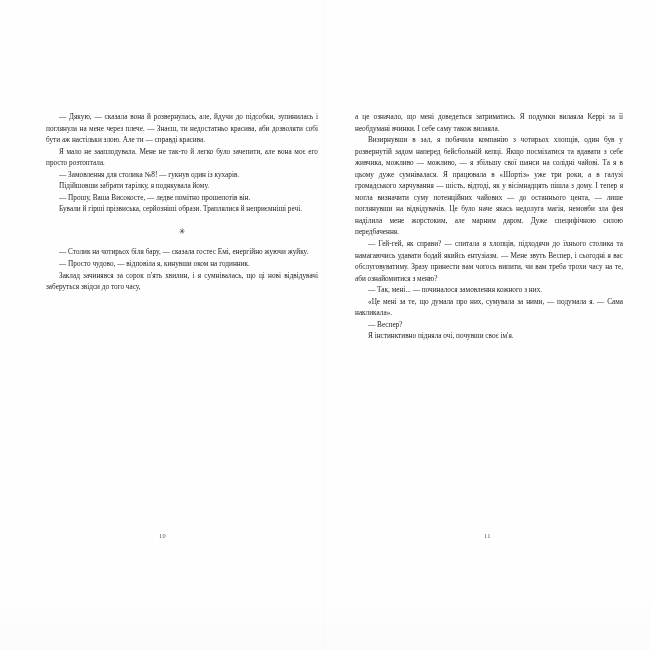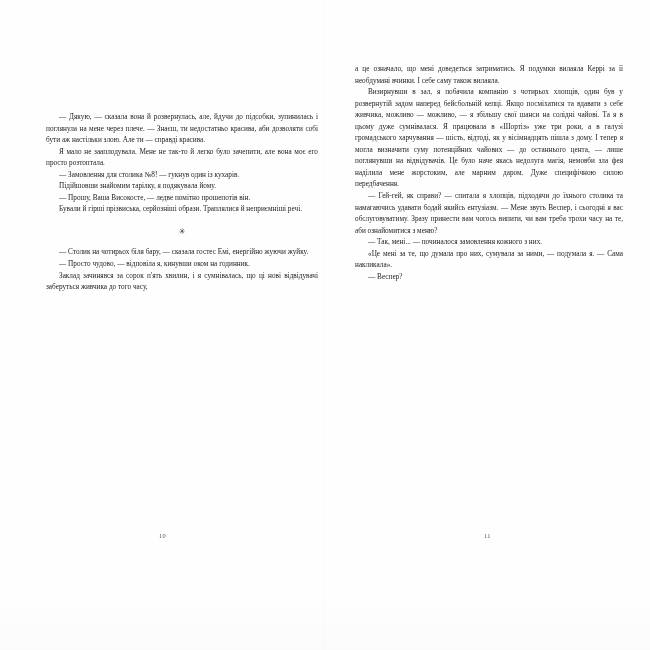--- a/index.html
+++ b/index.html
@@ -48,21 +48,21 @@
 
   .page {
     position: relative;
     width: 325px;
     height: 650px;
     background: #fefefe;
     box-sizing: border-box;
   }
 
   .page-left  { padding: 112px 8px 0 46px; }
-  .page-right { padding: 64px 28px 0 30px; }
+  .page-right { padding: 112px 28px 0 30px; }
 
   .text-column {
     width: 272px;
     font-size: 7.25px;
     line-height: 11.55px;
     color: #1b1b1b;
     text-align: justify;
     text-justify: inter-word;
     hyphens: manual;
     -webkit-hyphens: manual;
@@ -125,45 +125,46 @@
 
 <div class="spread">
   <div class="book">
     <div class="pages">
 
       <div class="page page-left">
         <div class="text-column">
           <p>— Дякую, — сказала вона й розвернулась, але, йдучи до підсобки, зупинилась і поглянула на мене через плече. — Знаєш, ти недостатньо красива, аби дозволяти собі бути аж настільки злою. Але ти — справді красива.</p>
           <p>Я мало не зааплодувала. Мене не так-то й легко було зачепити, але вона моє его просто розтоптала.</p>
           <p>— Замовлення для столика №8! — гукнув один із кухарів.</p>
-          <p>Підійшовши знайомим тарілку, я подякувала йому.</p>
+          <p>Підійшовши забрати тарілку, я подякувала йому.</p>
           <p>— Прошу, Ваша Високосте, — ледве помітно прошепотів він.</p>
           <p>Бували й гірші прізвиська, серйозніші образи. Траплялися й неприємніші речі.</p>
 
           <div class="divider">
             <span class="sp-before"></span>
             <span>✳</span>
             <span class="sp-after"></span>
           </div>
 
           <p>— Столик на чотирьох біля бару, — сказала гостес Емі, енергійно жуючи жуйку.</p>
           <p>— Просто чудово, — відповіла я, кинувши оком на годинник.</p>
-          <p>Заклад зачинявся за сорок п'ять хвилин, і я сумнівалась, що ці нові відвідувачі заберуться живчика до того часу,</p>
+          <p>Заклад зачинявся за сорок п'ять хвилин, і я сумнівалась, що ці нові відвідувачі заберуться звідси до того часу,</p>
         </div>
         <div class="folio folio-left">10</div>
       </div>
 
       <div class="page page-right">
         <div class="text-column">
           <p class="noindent">а це означало, що мені доведеться затриматись. Я подумки вилаяла Керрі за її необдумані вчинки. І себе саму також вилаяла.</p>
           <p>Визирнувши в зал, я побачила компанію з чотирьох хлопців, один був у розвернутій задом наперед бейсбольній кепці. Якщо посміхатися та вдавати з себе живчика, можливо — можливо, — я збільшу свої шанси на солідні чайові. Та я в цьому дуже сумнівалася. Я працювала в «Шортіз» уже три роки, а в галузі громадського харчування — шість, відтоді, як у вісімнадцять пішла з дому. І тепер я могла визначити суму потенційних чайових — до останнього цента, — лише поглянувши на відвідувачів. Це було наче якась недолуга магія, немовби зла фея наділила мене жорстоким, але марним даром. Дуже специфічною силою передбачення.</p>
           <p>— Гей-гей, як справи? — спитала я хлопців, підходячи до їхнього столика та намагаючись удавати бодай якийсь ентузіазм. — Мене звуть Веспер, і сьогодні я вас обслуговуватиму. Зразу принести вам чогось випити, чи вам треба трохи часу на те, аби ознайомитися з меню?</p>
           <p>— Так, мені... — починалося замовлення кожного з них.</p>
           <p>«Це мені за те, що думала про них, сумувала за ними, — подумала я. — Сама накликала».</p>
           <p>— Веспер?</p>
+          <p>Я інстинктивно підняла очі, почувши своє ім'я.</p>
         </div>
         <div class="folio folio-right">11</div>
       </div>
 
     </div>
     <div class="seam"></div>
     <div class="bottom-shade"></div>
   </div>
 </div>
 

